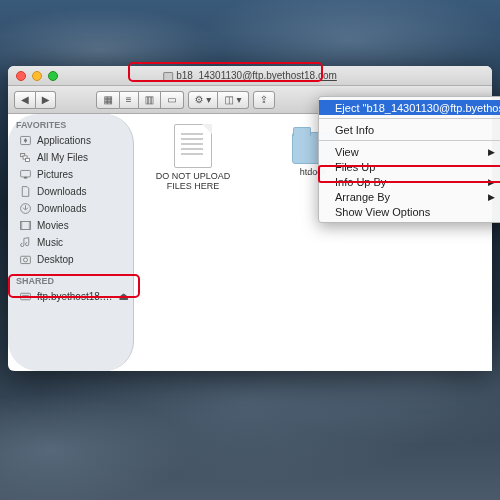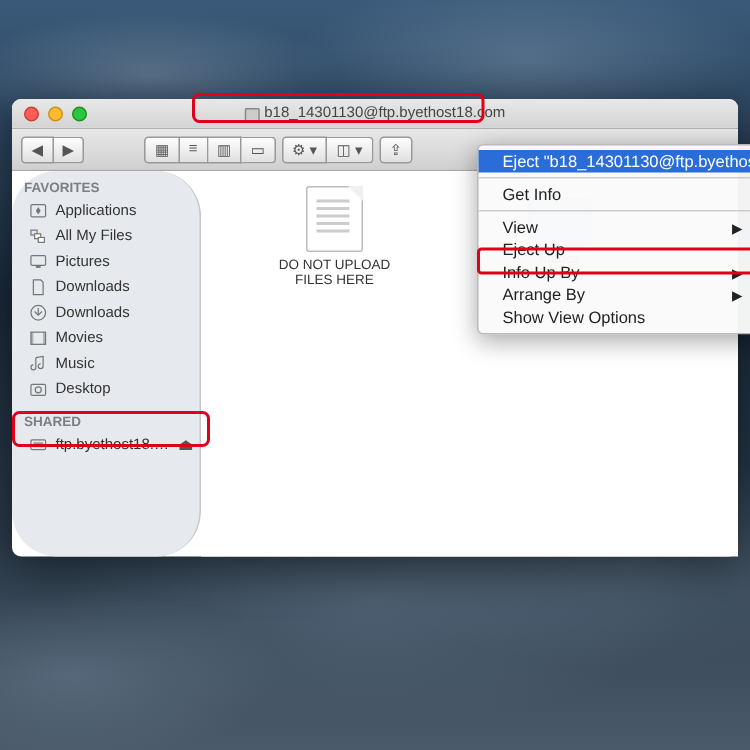--- a/index.html
+++ b/index.html
@@ -25,21 +25,21 @@
     height: 20px; background: linear-gradient(#e8e8e8, #d4d4d4);
     border-top-left-radius: 6px; border-top-right-radius: 6px;
     border-bottom: 1px solid #b0b0b0;
     display: flex; align-items: center; position: relative;
   }
   .traffic { display:flex; gap:6px; padding-left:8px;}
   .tl { width:10px; height:10px; border-radius:50%; }
   .tl.close{background:#ff5f57;border:1px solid #d04030;}
   .tl.min{background:#ffbd2e;border:1px solid #d09020;}
   .tl.max{background:#28c940;border:1px solid #209020;}
-  .title-center { position:absolute; left:50%; transform:translateX(-50%); font-size:10px; color:#444; display:flex; align-items:flex-end; gap:3px;}
+  .title-center { position:absolute; left:50%; transform:translateX(-50%); font-size:10px; color:#444; display:flex; align-items:flex-end; gap:3px;text-decoration:underline;}
   .title-center .drv{width:10px;height:9px;background:#ccc;border:1px solid #888;border-radius:1px;display:inline-block;}
   .toolbar {
     height: 28px; background: linear-gradient(#e8e8e8, #d0d0d0);
     border-bottom:1px solid #aaa; display:flex; align-items:center; padding:0 6px; gap:4px;
   }
   .tbtn-group{display:flex;}
   .tbtn{height:18px; background:linear-gradient(#fdfdfd,#e0e0e0); border:1px solid #999; font-size:10px; display:flex; align-items:center; justify-content:center; color:#555; padding:0 6px;}
   .tbtn:first-child{border-top-left-radius:3px;border-bottom-left-radius:3px;}
   .tbtn:last-child{border-top-right-radius:3px;border-bottom-right-radius:3px;}
   .tbtn + .tbtn{border-left:none;}
@@ -48,21 +48,21 @@
     width:126px; background:#e6eaee; border-right:1px solid #c4c8cc; display:flex; flex-direction:column;
     border-bottom-left-radius:6px; padding-top:2px;border-radius:30px;
   }
   .sb-header{font-size:9px; color:#7a7f85; font-weight:bold; padding:4px 8px 2px; text-transform:uppercase;}
   .sb-item{display:flex; align-items:center; gap:5px; padding:1px 8px 1px 10px; font-size:10px; color:#333; height:17px;}
   .sb-icon{width:14px; height:13px; display:flex; align-items:center; justify-content:center; flex-shrink:0;}
   .sb-icon svg{width:13px;height:13px;}
   .shared-item{position:relative; padding-right:4px;}
   .eject-ic{margin-left:auto; font-size:11px; color:#555;}
   .content { flex:1; background:#fff; position:relative; padding:10px 14px; display:flex; gap:30px; align-items:flex-start;}
-  .file-item{width:90px; display:flex; flex-direction:column; align-items:center; gap:3px; text-align:center;margin-left:30px;}
+  .file-item{width:90px; display:flex; flex-direction:column; align-items:center; gap:3px; text-align:center;}
   .file-item .label{font-size:9px; color:#333; line-height:1.15;}
   .file-doc{width:38px;height:44px;background:#fff;border:1px solid #bbb;border-radius:2px;position:relative;}
   .file-doc::after{content:"";position:absolute;right:-1px;top:-1px;width:0;height:0;border-top:10px solid #f0f0f0;border-left:10px solid transparent;}
   .file-doc::before{content:"";position:absolute;left:6px;top:8px;right:8px;height:2px;background:#ccc;box-shadow:0 5px 0 #ccc,0 10px 0 #ccc,0 15px 0 #ccc,0 20px 0 #ccc;}
   .folder-ic{width:42px;height:32px;margin-top:8px;background:#add0e6;border-radius:3px;position:relative;border:1px solid #8db8d4;}
   .folder-ic::before{content:"";position:absolute;left:0;top:-6px;width:16px;height:8px;background:#add0e6;border:1px solid #8db8d4;border-bottom:none;border-radius:2px 2px 0 0;}
   .context-menu{
     position:absolute; left:318px; top:96px; width:192px;
     background:rgba(250,250,250,0.97); border:1px solid rgba(0,0,0,0.25); border-radius:4px;
     box-shadow:0 4px 16px rgba(0,0,0,0.35); padding:3px 0; font-size:11px; color:#222;
@@ -220,21 +220,21 @@
   <div class="cm-sep"></div>
   <div class="cm-item">
       <span>Get Info</span>
     </div>
   <div class="cm-sep"></div>
   <div class="cm-item">
       <span>View</span>
       <span class="cm-arrow">▶</span>
     </div>
   <div class="cm-item">
-      <span>Eject Up</span>
+      <span>Files Up</span>
     </div>
   <div class="cm-item">
       <span>Info Up By</span>
       <span class="cm-arrow">▶</span>
     </div>
   <div class="cm-item">
       <span>Arrange By</span>
       <span class="cm-arrow">▶</span>
     </div>
   <div class="cm-item">

